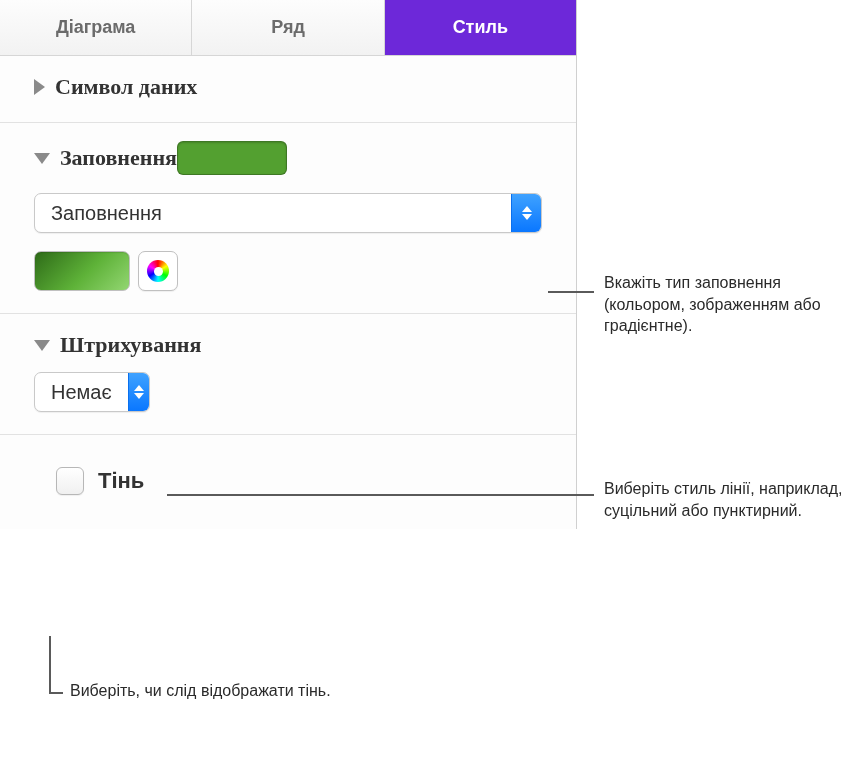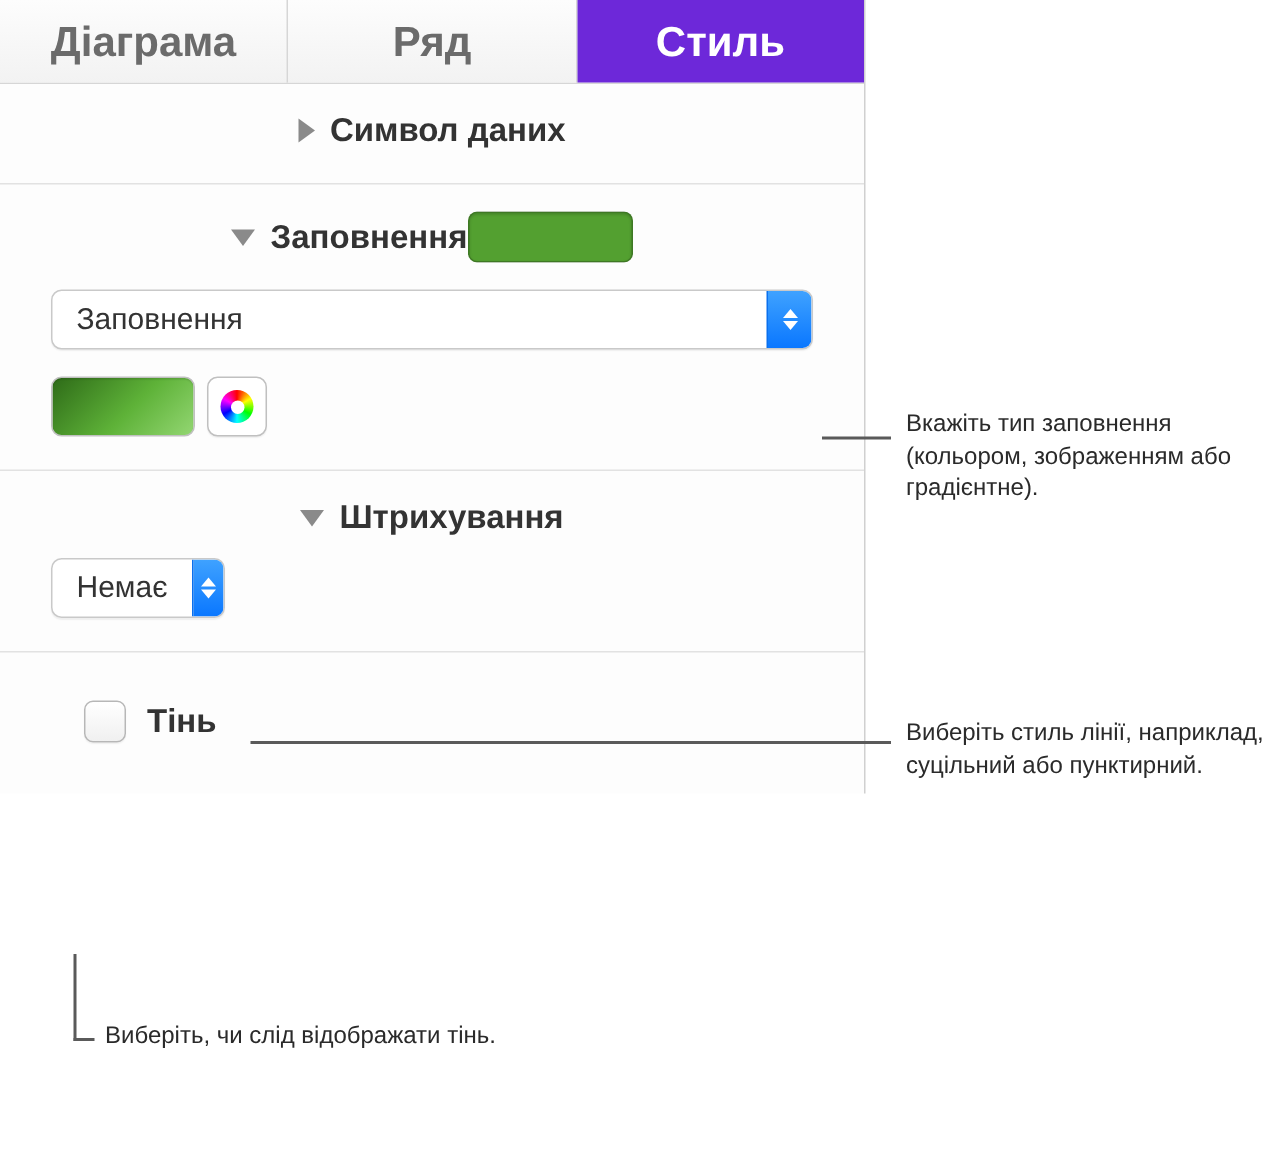--- a/index.html
+++ b/index.html
@@ -26,21 +26,21 @@
   .tabs {
     display: flex;
     height: 56px;
     border-bottom: 1px solid #d6d6d6;
   }
   .tab {
     flex: 1;
     display: flex;
     align-items: center;
     justify-content: center;
-    font-size: 28px;
+    font-size: 18px;
     font-weight: 600;
     color: #6b6b6b;
     border-right: 1px solid #d6d6d6;
     background: linear-gradient(#fdfdfd, #f2f2f2);
     cursor: default;
   }
   .tab:last-child { border-right: none; }
   .tab.active {
     background: #6d28d9;
     color: #ffffff;
@@ -52,21 +52,22 @@
 
   .section {
     padding: 18px 34px 22px 34px;
     border-bottom: 1px solid #e2e2e2;
   }
   .section:last-of-type { border-bottom: none; }
 
   .section-header {
     display: flex;
     align-items: center;
-    justify-content: center;
+    justify-content: flex-start;
+    font-family: Liberation Serif, serif;
   }
 
   .section-title-wrap {
     display: flex;
     align-items: center;
     gap: 10px;
     font-size: 22px;
     font-weight: 700;
     color: #333;
   }

